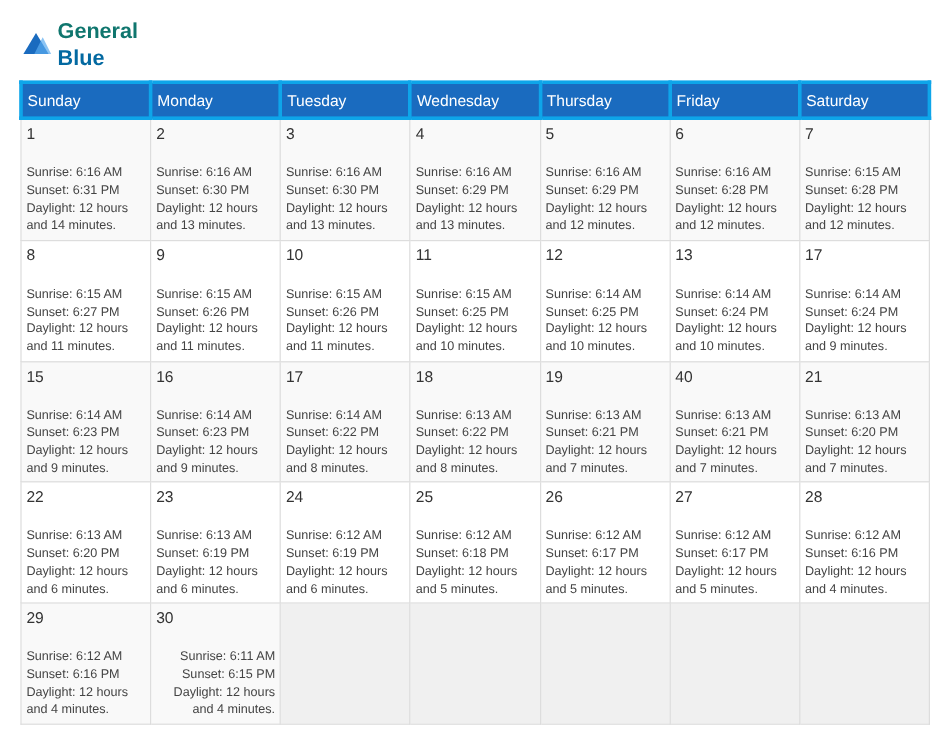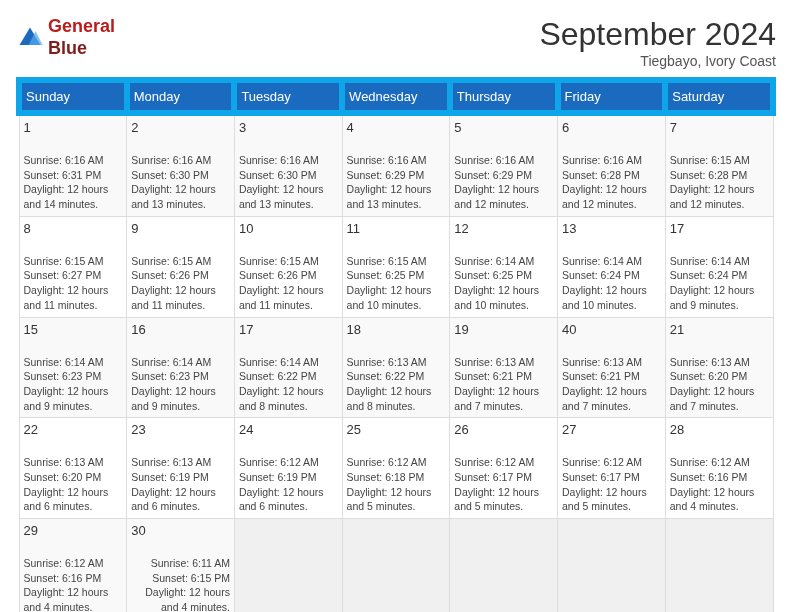--- a/index.html
+++ b/index.html
@@ -21,21 +21,21 @@
       align-items: center;
       gap: 4px;
     }
     .logo-text {
       font-size: 18px;
       font-weight: bold;
       color: #333;
       line-height: 1.2;
     }
     .logo-text span {
-      color: #b91c1c;
+      color: #0f766e;
     }
     .logo-icon {
       width: 28px;
       height: 28px;
     }
     .title-area {
       text-align: right;
     }
     .main-title {
       font-size: 32px;
@@ -51,21 +51,21 @@
       border-collapse: collapse;
       font-size: 11px;
     }
     .calendar-table thead tr th {
       background-color: #1a6bbf;
       color: #fff;
       padding: 6px 4px;
       text-align: left;
       font-size: 13px;
       font-weight: normal;
-      border: 6px solid #0ea5e9;
+      border: 3px solid #0ea5e9;
       margin-top: 12px;
     }
     .calendar-table tbody tr td {
       vertical-align: top;
       padding: 4px 4px;
       border: 1px solid #ddd;
       min-height: 70px;
       width: calc(100% / 7);
       background: #fff;
     }
@@ -96,26 +96,22 @@
 <body>
 
 <div class="header-area">
   <div class="logo">
     <svg class="logo-icon" viewBox="0 0 40 40">
       <polygon points="20,5 35,30 5,30" fill="#1a6bbf"></polygon>
       <polygon points="28,10 38,30 18,30" fill="#5aabef" opacity="0.7"></polygon>
     </svg>
     <div class="logo-text">
       <div><span>General</span></div>
-      <div><span style="color:#7f1d1d">Blue</span></div>
+      <div><span style="color:#0369a1">Blue</span></div>
     </div>
-  </div>
-  <div class="title-area">
-    <div class="main-title">September 2024</div>
-    <div class="subtitle">Tiegbayo, Ivory Coast</div>
   </div>
 </div>
 
 <table class="calendar-table">
   <thead>
     <tr>
     <th>Sunday</th>
         <th>Monday</th>
         <th>Tuesday</th>
         <th>Wednesday</th>

